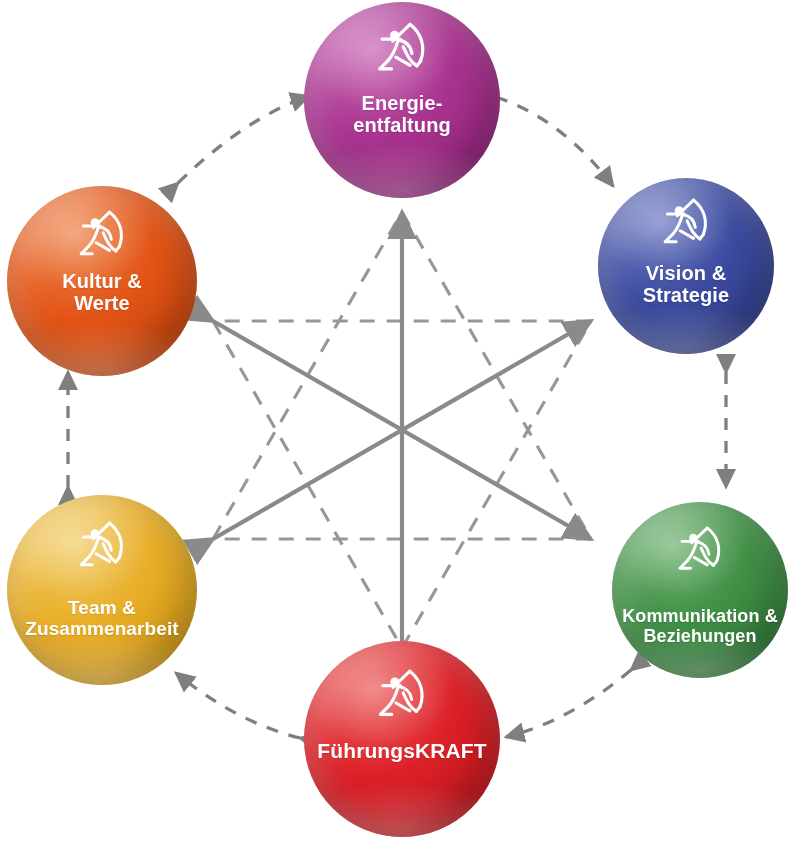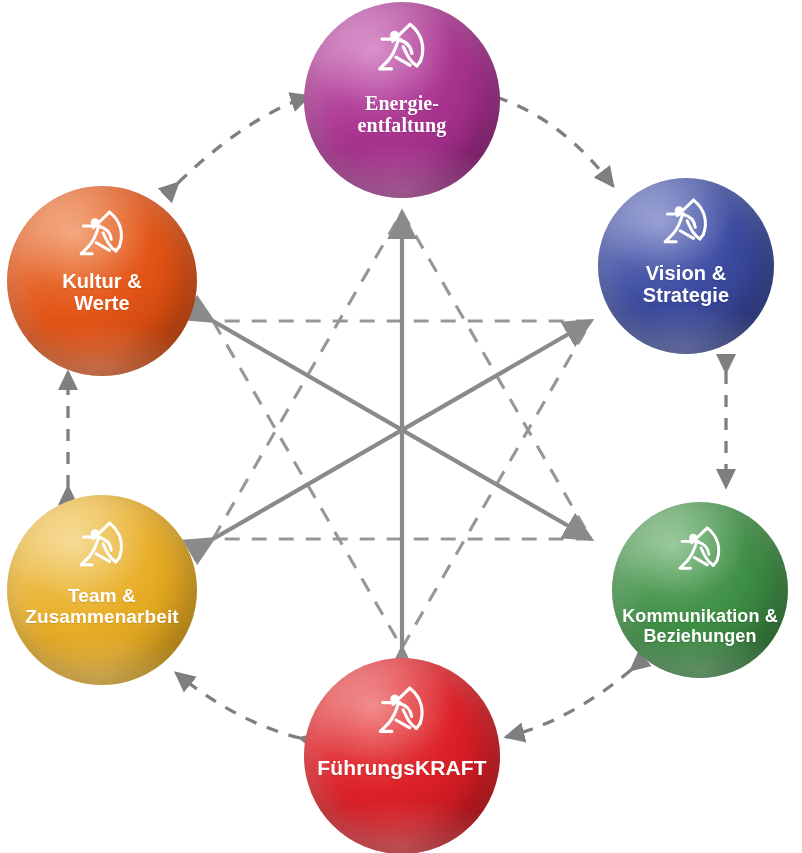--- a/index.html
+++ b/index.html
@@ -61,21 +61,21 @@
     <g fill="none" stroke="#7f7f7f" stroke-width="3.3" stroke-dasharray="12 11" stroke-linecap="butt">
       <path d="M 178,183 Q 245,118 309,96" marker-start="url(#ah)" marker-end="url(#ah)"></path>
       <path d="M 496,97 Q 562,119 613,186" marker-start="url(#ah)" marker-end="url(#ah)"></path>
       <path d="M 726,372 L 726,487" marker-start="url(#ah)" marker-end="url(#ah)"></path>
       <path d="M 631,670 Q 570,721 506,737" marker-start="url(#ah)" marker-end="url(#ah)"></path>
       <path d="M 300,738 Q 236,722 176,673" marker-start="url(#ah)" marker-end="url(#ah)"></path>
       <path d="M 68,487 L 68,372" marker-start="url(#ah)" marker-end="url(#ah)"></path>
     </g>
   </svg>
 
-<div class="node" style="left: 304px; top: 2px; width: 196px; height: 196px; background: radial-gradient(circle at 34% 26%, rgb(201, 99, 180) 0%, rgb(168, 51, 143) 44%, rgb(142, 34, 119) 88%, rgb(142, 34, 119) 100%); box-shadow: rgba(0, 0, 0, 0.22) -10px -14px 30px inset, rgba(255, 255, 255, 0.26) 12px 12px 34px inset; font-family: Liberation Serif, serif;">
+<div class="node" style="left: 304px; top: 2px; width: 196px; height: 196px; background: radial-gradient(circle at 34% 26%, rgb(201, 99, 180) 0%, rgb(168, 51, 143) 44%, rgb(142, 34, 119) 88%, rgb(142, 34, 119) 100%); box-shadow: rgba(0, 0, 0, 0.22) -10px -14px 30px inset, rgba(255, 255, 255, 0.26) 12px 12px 34px inset;">
       <div class="gloss" style="background: radial-gradient(58% 44% at 36% 24%, rgba(255, 255, 255, 0.3) 0%, rgba(255, 255, 255, 0) 70%), radial-gradient(78% 34% at 50% 96%, rgba(255, 255, 255, 0.22) 0%, rgba(255, 255, 255, 0) 72%);"></div>
       <div class="ico" style="margin-top: 18px;"><svg width="62" height="62" viewBox="0 0 100 100">
           <g fill="none" stroke="#ffffff" stroke-width="5.2" stroke-linecap="round" stroke-linejoin="round">
             <path d="M63 7 C82 22 88 44 80 66"></path>
             <path d="M63 7 L35 34"></path>
             <circle cx="38" cy="25" r="7.5" fill="#ffffff" stroke="none"></circle>
             <path d="M18 31 L47 31"></path>
             <path d="M44 32 C56 34 64 42 66 54"></path>
             <path d="M44 32 C40 46 36 56 27 66"></path>
             <path d="M27 66 L14 79 L33 79"></path>
@@ -118,21 +118,21 @@
             <path d="M44 32 C40 46 36 56 27 66"></path>
             <path d="M27 66 L14 79 L33 79"></path>
             <path d="M52 43 C58 56 62 66 74 74"></path>
             <path d="M74 74 L80 66"></path>
             <path d="M40 60 L63 73"></path>
           </g>
         </svg></div>
       <div class="lbl" style="font-size: 18px; margin-top: 22px; width: 168px;">Kommunikation &amp;
 Beziehungen</div>
     </div>
-    <div class="node" style="left: 304px; top: 658px; width: 196px; height: 196px; background: radial-gradient(circle at 34% 26%, rgb(236, 90, 90) 0%, rgb(220, 32, 39) 44%, rgb(186, 22, 29) 88%, rgb(186, 22, 29) 100%); box-shadow: rgba(0, 0, 0, 0.22) -10px -14px 30px inset, rgba(255, 255, 255, 0.26) 12px 12px 34px inset;">
+    <div class="node" style="left: 304px; top: 641px; width: 196px; height: 196px; background: radial-gradient(circle at 34% 26%, rgb(236, 90, 90) 0%, rgb(220, 32, 39) 44%, rgb(186, 22, 29) 88%, rgb(186, 22, 29) 100%); box-shadow: rgba(0, 0, 0, 0.22) -10px -14px 30px inset, rgba(255, 255, 255, 0.26) 12px 12px 34px inset;">
       <div class="gloss" style="background: radial-gradient(58% 44% at 36% 24%, rgba(255, 255, 255, 0.3) 0%, rgba(255, 255, 255, 0) 70%), radial-gradient(78% 34% at 50% 96%, rgba(255, 255, 255, 0.22) 0%, rgba(255, 255, 255, 0) 72%);"></div>
       <div class="ico" style="margin-top: 26px;"><svg width="60" height="60" viewBox="0 0 100 100">
           <g fill="none" stroke="#ffffff" stroke-width="5.2" stroke-linecap="round" stroke-linejoin="round">
             <path d="M63 7 C82 22 88 44 80 66"></path>
             <path d="M63 7 L35 34"></path>
             <circle cx="38" cy="25" r="7.5" fill="#ffffff" stroke="none"></circle>
             <path d="M18 31 L47 31"></path>
             <path d="M44 32 C56 34 64 42 66 54"></path>
             <path d="M44 32 C40 46 36 56 27 66"></path>
             <path d="M27 66 L14 79 L33 79"></path>
@@ -152,21 +152,21 @@
             <circle cx="38" cy="25" r="7.5" fill="#ffffff" stroke="none"></circle>
             <path d="M18 31 L47 31"></path>
             <path d="M44 32 C56 34 64 42 66 54"></path>
             <path d="M44 32 C40 46 36 56 27 66"></path>
             <path d="M27 66 L14 79 L33 79"></path>
             <path d="M52 43 C58 56 62 66 74 74"></path>
             <path d="M74 74 L80 66"></path>
             <path d="M40 60 L63 73"></path>
           </g>
         </svg></div>
-      <div class="lbl" style="font-size: 19px; margin-top: 4px; width: 182px;">Team &amp;
+      <div class="lbl" style="font-size: 19px; margin-top: 16px; width: 182px;">Team &amp;
 Zusammenarbeit</div>
     </div>
     <div class="node" style="left: 7px; top: 186px; width: 190px; height: 190px; background: radial-gradient(circle at 34% 26%, rgb(238, 130, 72) 0%, rgb(226, 84, 22) 44%, rgb(196, 67, 12) 88%, rgb(196, 67, 12) 100%); box-shadow: rgba(0, 0, 0, 0.22) -10px -14px 30px inset, rgba(255, 255, 255, 0.26) 12px 12px 34px inset;">
       <div class="gloss" style="background: radial-gradient(58% 44% at 36% 24%, rgba(255, 255, 255, 0.3) 0%, rgba(255, 255, 255, 0) 70%), radial-gradient(78% 34% at 50% 96%, rgba(255, 255, 255, 0.22) 0%, rgba(255, 255, 255, 0) 72%);"></div>
       <div class="ico" style="margin-top: 22px;"><svg width="58" height="58" viewBox="0 0 100 100">
           <g fill="none" stroke="#ffffff" stroke-width="5.2" stroke-linecap="round" stroke-linejoin="round">
             <path d="M63 7 C82 22 88 44 80 66"></path>
             <path d="M63 7 L35 34"></path>
             <circle cx="38" cy="25" r="7.5" fill="#ffffff" stroke="none"></circle>
             <path d="M18 31 L47 31"></path>

